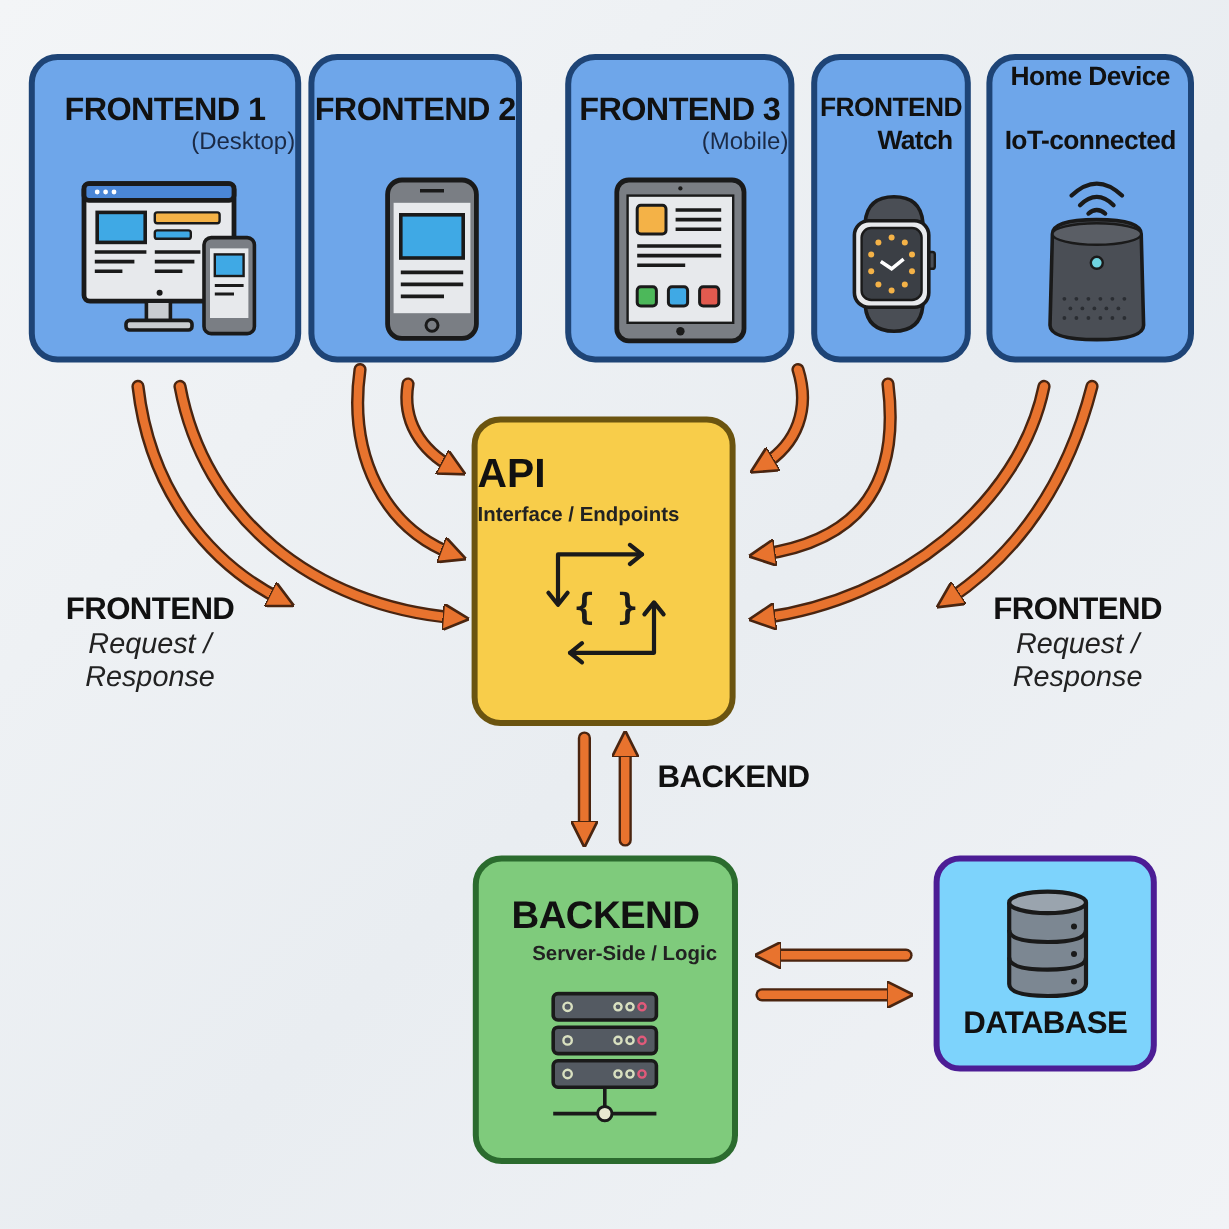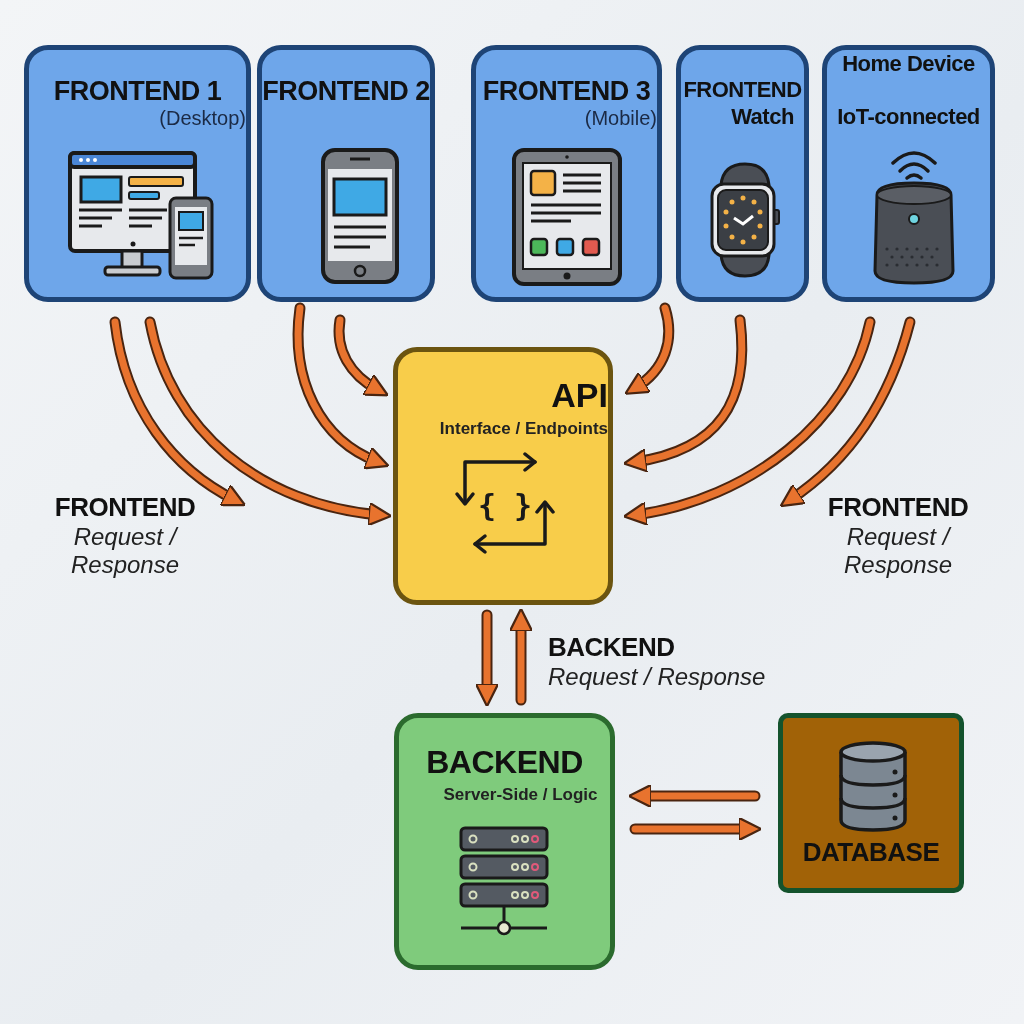--- a/index.html
+++ b/index.html
@@ -3,27 +3,27 @@
 <meta charset="utf-8">
 <style>
   html,body{margin:0;padding:0;}
   body{width:1024px;height:1024px;overflow:hidden;background:#eef1f4;font-family:"Liberation Sans",sans-serif;position:relative;}
   .bg{position:absolute;inset:0;background:linear-gradient(135deg,#f3f5f7 0%,#e9edf1 55%,#f1f3f6 100%);}
   .card{position:absolute;border:5px solid #1e4476;border-radius:24px;background:#6ea6ea;box-sizing:border-box;text-align:center;}
   .card .t{font-weight:bold;color:#111;font-size:27px;line-height:30px;margin-top:26px;letter-spacing:-0.5px;}
   .card .t2{font-weight:bold;color:#111;font-size:22px;line-height:27px;margin-top:26px;letter-spacing:-0.5px;}
   .card .s{color:#1b2a45;font-size:20px;line-height:24px;text-align:right;}
   .icon{position:absolute;}
-  .api{position:absolute;left:393px;top:347px;width:220px;height:258px;background:#f8cd4a;border:5px solid #6b5410;border-radius:24px;box-sizing:border-box;text-align:right;}
+  .api{position:absolute;left:393px;top:347px;width:220px;height:258px;background:#f8cd4a;border:5px solid #6b5410;border-radius:24px;box-sizing:border-box;text-align:left;}
   .api .t{font-weight:bold;font-size:34px;margin-top:24px;color:#111;}
   .api .s{font-weight:bold;font-size:17px;color:#222;margin-top:4px;}
   .backend{position:absolute;left:394px;top:713px;width:221px;height:257px;background:#7fcb7c;border:5px solid #2b6b2e;border-radius:24px;box-sizing:border-box;text-align:center;}
   .backend .t{font-weight:bold;font-size:32px;margin-top:26px;color:#111;letter-spacing:-0.5px;}
   .backend .s{font-weight:bold;font-size:17px;color:#222;margin-top:4px;padding-left:32px;}
-  .db{position:absolute;left:778px;top:713px;width:186px;height:180px;background:#a16207;border:5px solid #14532d;border-radius:10px;box-sizing:border-box;text-align:center;}
+  .db{position:absolute;left:778px;top:713px;width:186px;height:180px;background:#7dd3fc;border:5px solid #4c1d95;border-radius:22px;box-sizing:border-box;text-align:center;}
   .db .t{position:absolute;left:0;right:0;bottom:20px;font-weight:bold;font-size:26px;color:#111;letter-spacing:-0.5px;}
   .label{position:absolute;text-align:center;color:#222;}
   .label .b{font-weight:bold;font-size:26px;color:#111;letter-spacing:-0.5px;}
   .label .r{font-size:24px;line-height:28px;font-style:italic;}
   svg.arrows{position:absolute;left:0;top:0;}
 </style>
 </head>
 <body>
 
 <div class="bg"></div>
@@ -242,14 +242,13 @@
   <div class="r">Request /</div>
   <div class="r">Response</div>
 </div>
 <div class="label" style="left:808px;top:492px;width:180px;">
   <div class="b">FRONTEND</div>
   <div class="r">Request /</div>
   <div class="r">Response</div>
 </div>
 <div class="label" style="left:548px;top:632px;text-align:left;">
   <div class="b">BACKEND</div>
-  <div class="r">Request / Response</div>
 </div>
 
 </body></html>

